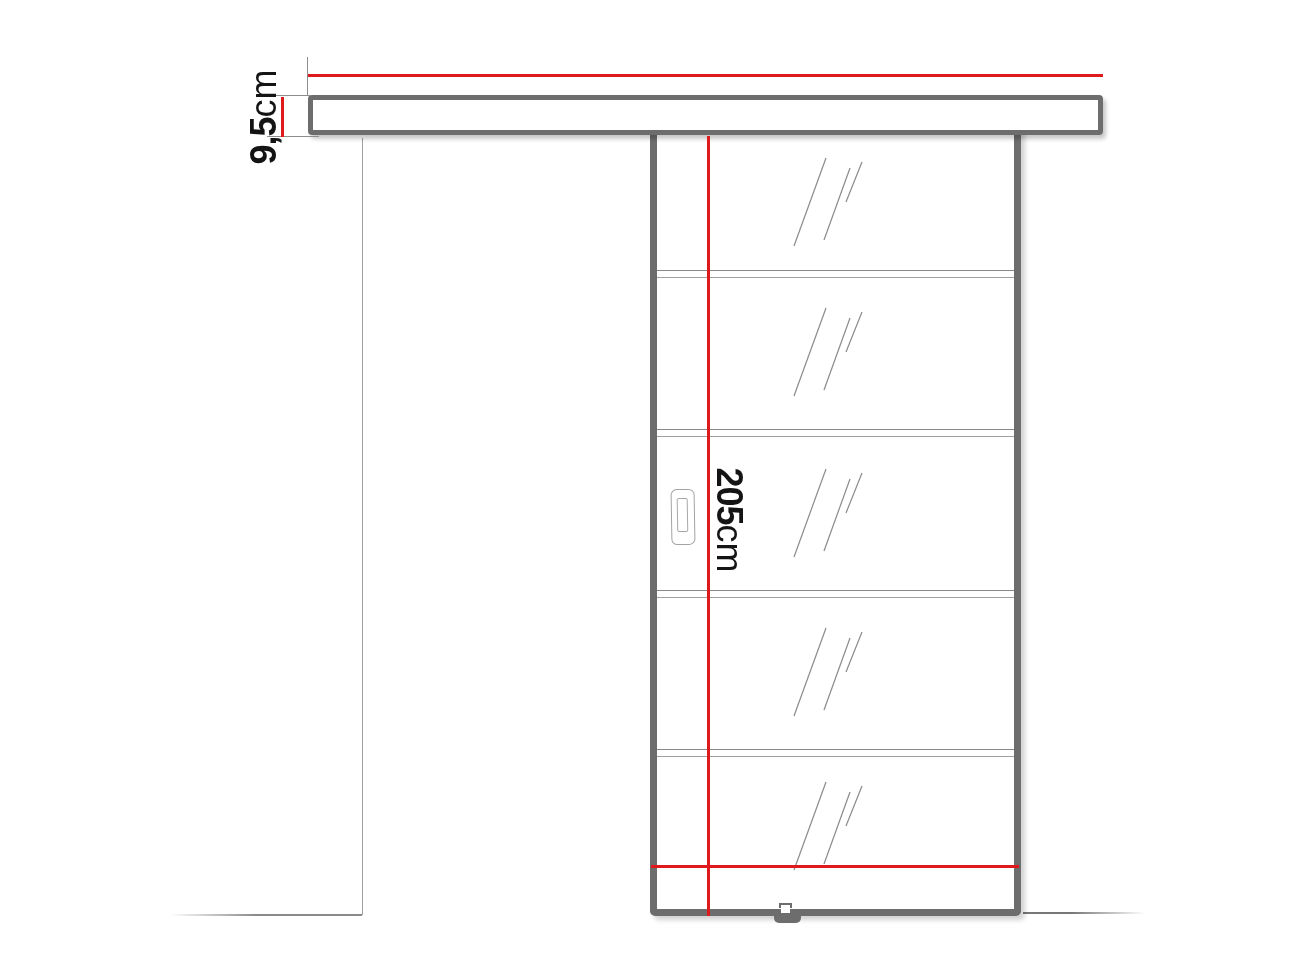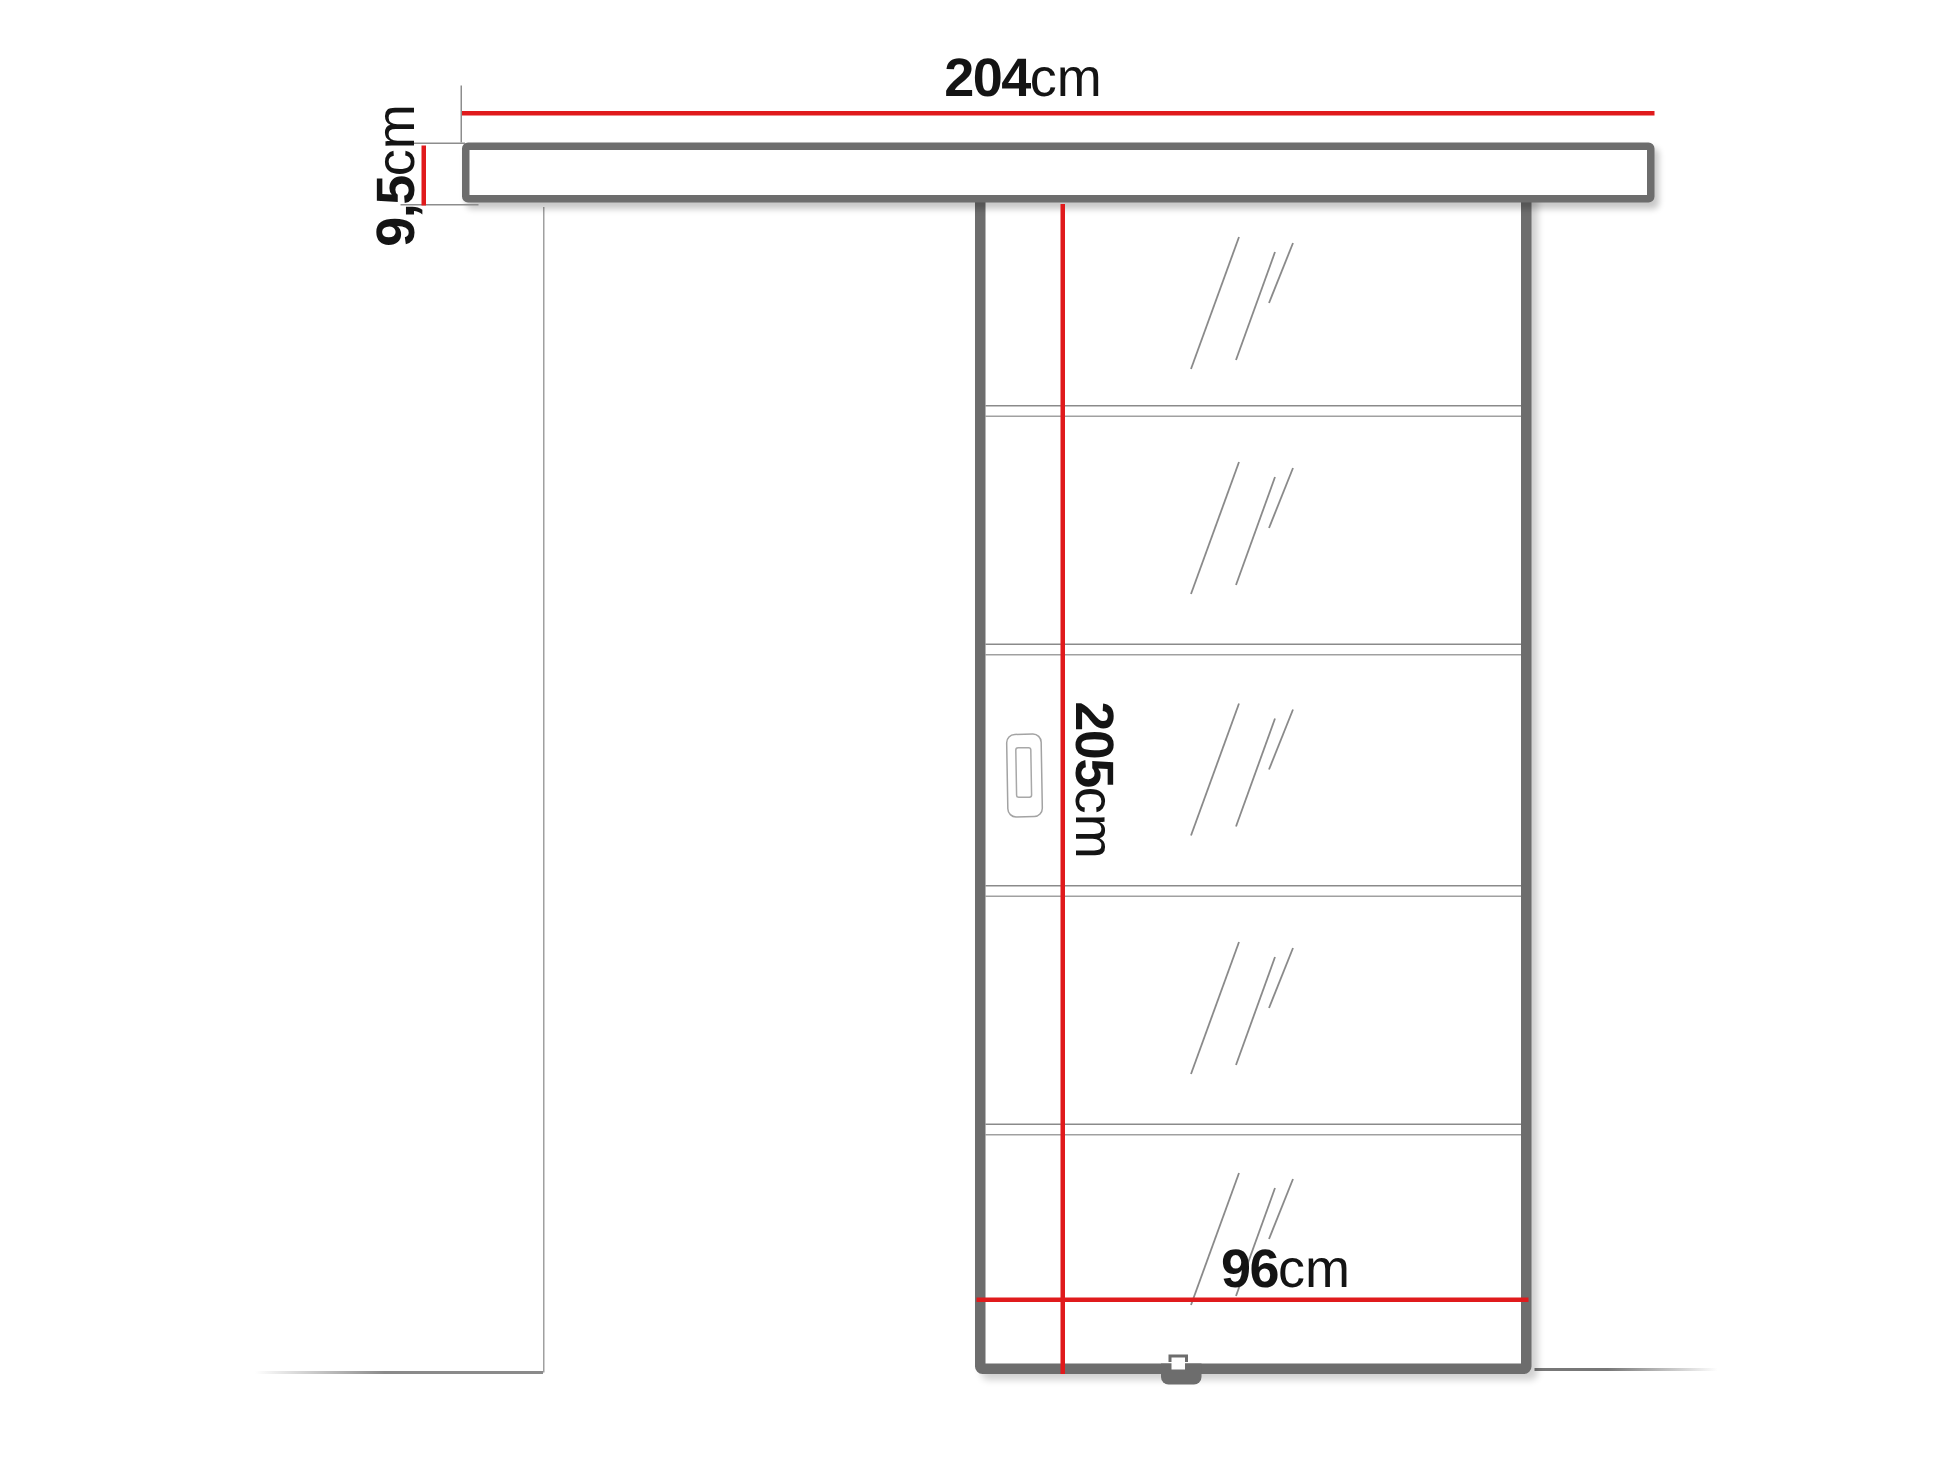--- a/index.html
+++ b/index.html
@@ -101,34 +101,28 @@
   </div>
 
   <div class="abs guide-cap"></div>
   <div class="abs guide-block"></div>
   <div class="abs guide-hole"></div>
 
   <div class="abs rail"></div>
 
   <div class="abs red-h" style="left:308px;top:74px;width:795px;"></div>
   <div class="abs tick-v" style="left:307px;top:57px;height:38px;"></div>
-  <div class="abs dim-label" style="left:567px;top:33px;width:230px;">
-    <span class="val">204</span><span class="unit">cm</span>
-  </div>
 
   <div class="abs ext-h" style="left:267px;top:95px;width:43px;"></div>
   <div class="abs ext-h" style="left:267px;top:136px;width:52px;"></div>
   <div class="abs red-v" style="left:281px;top:97px;height:40px;"></div>
   <div class="abs dim-label rot-ccw" style="left:189px;top:98px;width:150px;">
     <span class="val">9,5</span><span class="unit">cm</span>
   </div>
 
   <div class="abs red-v" style="left:707px;top:136px;height:780px;"></div>
   <div class="abs dim-label rot-cw" style="left:654px;top:501px;width:150px;">
     <span class="val">205</span><span class="unit">cm</span>
   </div>
 
   <div class="abs red-h" style="left:651px;top:865px;width:368px;"></div>
-  <div class="abs dim-label" style="left:742px;top:827px;width:230px;">
-    <span class="val">96</span><span class="unit">cm</span>
-  </div>
 
 </div>
 
 </body></html>

